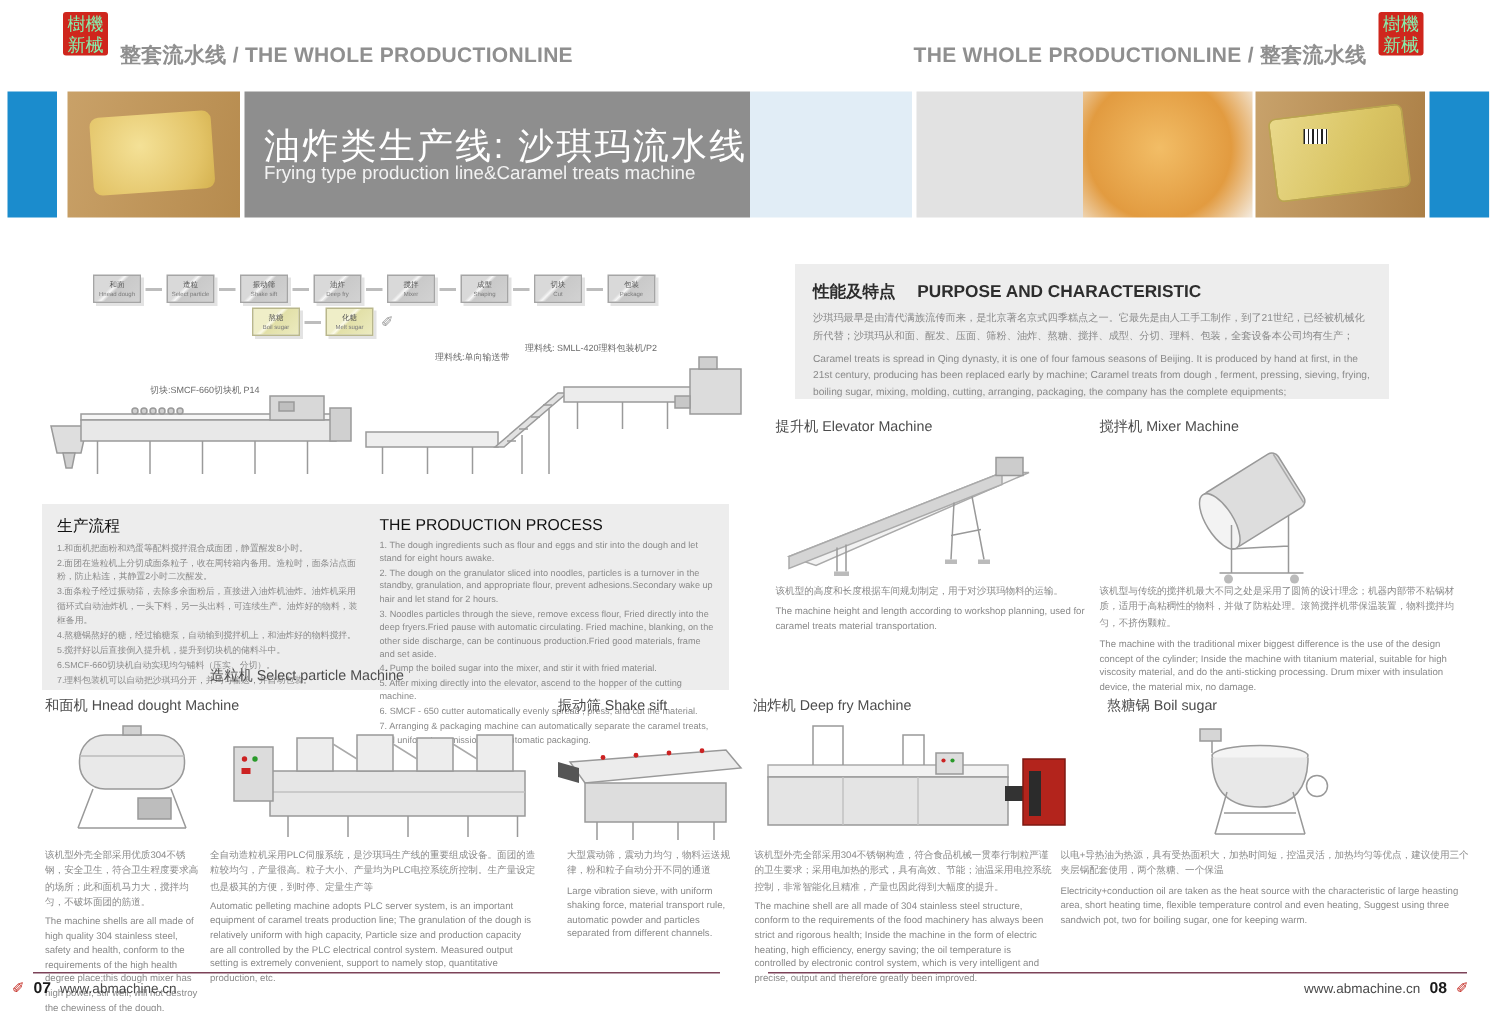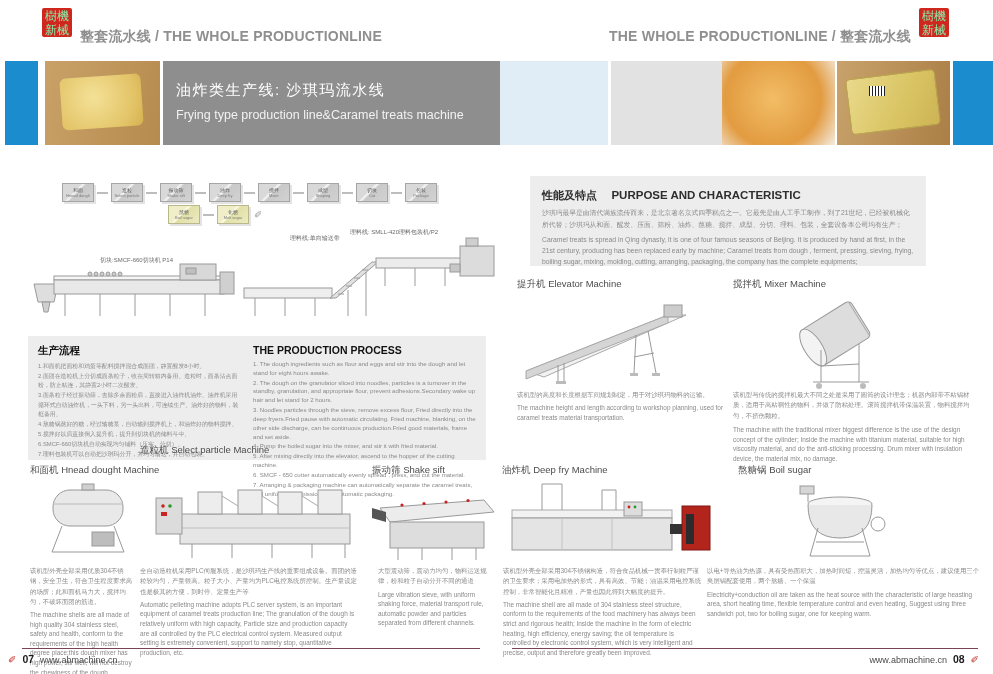--- a/index.html
+++ b/index.html
@@ -11,21 +11,21 @@
   .seal{width:30px;height:29px;background:#cf261d;color:#86efac;border-radius:2px;
         font-size:12px;line-height:14px;text-align:center;word-break:break-all;overflow:hidden;padding-top:1px;box-sizing:border-box;}
   .hdr-label{font-size:14px;color:#8f8f8f;letter-spacing:.2px;white-space:nowrap;font-weight:bold;}
 
   
   .bb{top:61px;height:84px;}
   .blue{background:#1b8ccd;}
   .lblue{background:#e1edf6;}
   .lgray{background:#e2e2e2;}
   .banner-gray{background:#8e8e8e;}
-  .banner-title-zh{font-size:15px;letter-spacing:1.5px;color:#fff;white-space:nowrap;}
+  .banner-title-zh{font-size:24px;letter-spacing:1.5px;color:#fff;white-space:nowrap;}
   .banner-title-en{font-size:12.5px;color:#f2f2f2;white-space:nowrap;}
   .photo{overflow:hidden;}
   .ph1{background:linear-gradient(105deg,#c9a168,#b68b4e);}
   .ph1 .blob{position:absolute;left:14%;top:18%;width:70%;height:62%;border-radius:6px;transform:rotate(-4deg);
              background:radial-gradient(circle at 40% 40%,#f4e197,#e3c468 70%,#d4b14f);}
   .ph2{background:radial-gradient(circle at 45% 45%,#f2bd66,#e29b40 62%,#f3e8d9 98%);}
   .ph3{background:linear-gradient(100deg,#c8a26b,#ab7f46);}
   .ph3 .pack{position:absolute;left:10%;top:16%;width:78%;height:64%;border-radius:5px;transform:rotate(-7deg);
              background:linear-gradient(120deg,#e9d98b,#d9c463 60%,#cdb355);border:1px solid #b9a64e;}
   .ph3 .barcode{position:absolute;left:28%;top:30%;width:16px;height:10px;background:repeating-linear-gradient(90deg,#222 0 1px,#fff 1px 3px);}
@@ -41,21 +41,21 @@
   .pencil{font-size:10px;color:#9a9a9a;margin-left:5px;}
   .anno{font-size:6px;color:#6a6a6a;white-space:nowrap;}
 
   
   .graybox{background:#ededed;box-sizing:border-box;}
   .purpose-title-zh{font-size:11px;font-weight:bold;color:#2d2d2d;}
   .purpose-title-en{font-size:11.5px;font-weight:bold;color:#2d2d2d;margin-left:10px;}
   .body-zh{font-size:6.8px;color:#8a8a8a;line-height:1.8;word-break:break-all;}
   .body-en{font-size:6.8px;color:#8a8a8a;line-height:1.55;}
 
-  .proc-title{font-size:10.5px;font-weight:bold;color:#111;margin-bottom:4px;}
+  .proc-title{font-size:10.5px;font-weight:normal;color:#111;margin-bottom:4px;}
   .proc-item{font-size:5.9px;color:#8a8a8a;line-height:1.55;word-break:break-all;margin-bottom:1px;}
   .proc-item-en{font-size:6.1px;color:#8a8a8a;line-height:1.45;margin-bottom:1px;}
 
   
   .m-title{font-size:9.5px;color:#4c4c4c;white-space:nowrap;}
   .desc-zh{font-size:6.4px;color:#8a8a8a;line-height:1.6;word-break:break-all;}
   .desc-en{font-size:6.4px;color:#8a8a8a;line-height:1.5;margin-top:3px;}
 
   
   .rule{border-top:1px solid #7c4258;height:0;}

